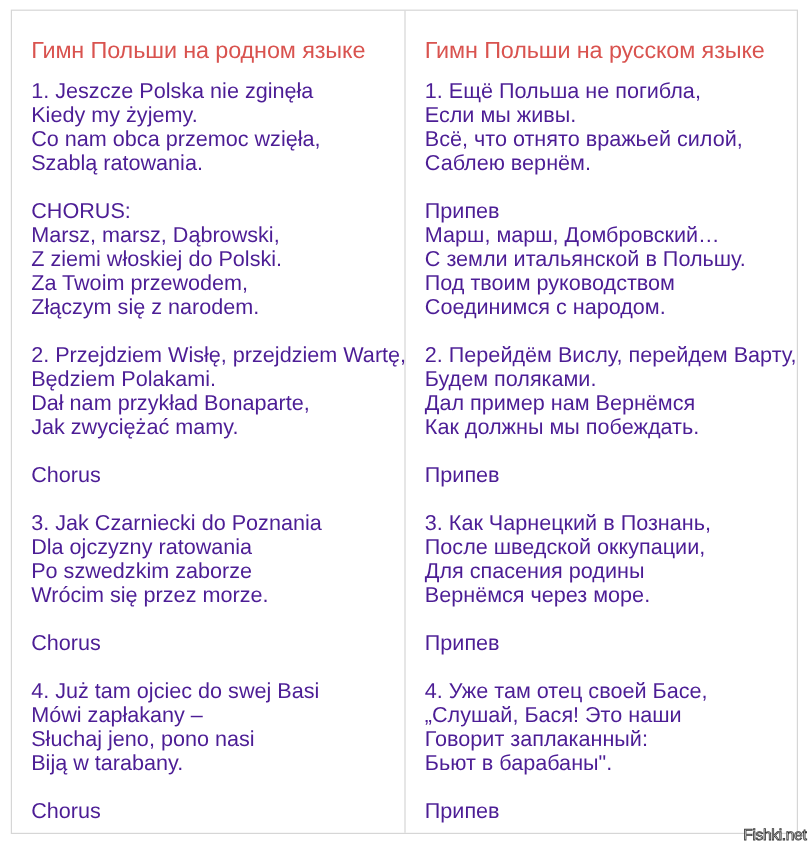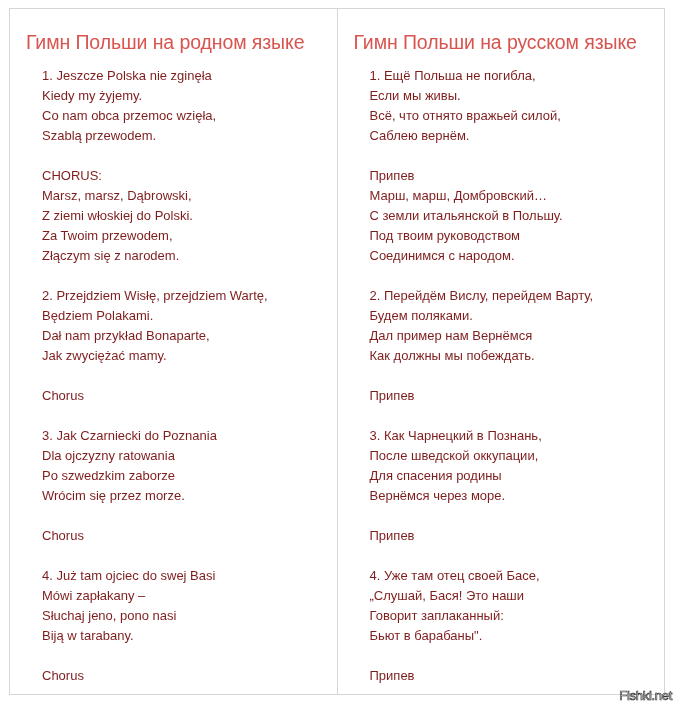--- a/index.html
+++ b/index.html
@@ -9,38 +9,38 @@
     position: absolute; left: 9px; top: 8px; width: 656px; height: 687px;
     border: 1px solid #d6d6d6; box-sizing: border-box; display: flex;
   }
   .col { width: 50%; box-sizing: border-box; padding: 20px 0 0 16px; }
   .col.left { border-right: 1px solid #d6d6d6; width: 328px; }
   .col.right { width: 327px; }
   .col-title {
     color: #d9534f; font-size: 19.5px; line-height: 26px; margin: 0 16px 11px 0;
     font-weight: normal; white-space: nowrap; letter-spacing: -0.1px;
   }
-  .lines { font-size: 13px; line-height: 20px; color: #7f1d1d; margin-left: 16px; }
+  .lines { font-size: 18px; line-height: 20px; color: #4c1d95; }
   .line { height: 20px; white-space: nowrap; }
   .watermark {
     position: absolute; right: 4px; bottom: 2px; font-size: 13px; font-weight: normal;
     color: #ffffff; -webkit-text-stroke: 0.7px #333333; letter-spacing: -0.3px;
   }
 </style>
 </head>
 <body>
 
 <div class="table">
   <div class="col left">
     <h2 class="col-title">Гимн Польши на родном языке</h2>
     <div class="lines">
         <div class="line">1. Jeszcze Polska nie zginęła</div>
         <div class="line">Kiedy my żyjemy.</div>
         <div class="line">Co nam obca przemoc wzięła,</div>
-        <div class="line">Szablą przewodem.</div>
+        <div class="line">Szablą ratowania.</div>
         <div class="line"></div>
         <div class="line">CHORUS:</div>
         <div class="line">Marsz, marsz, Dąbrowski,</div>
         <div class="line">Z ziemi włoskiej do Polski.</div>
         <div class="line">Za Twoim przewodem,</div>
         <div class="line">Złączym się z narodem.</div>
         <div class="line"></div>
         <div class="line">2. Przejdziem Wisłę, przejdziem Wartę,</div>
         <div class="line">Będziem Polakami.</div>
         <div class="line">Dał nam przykład Bonaparte,</div>

